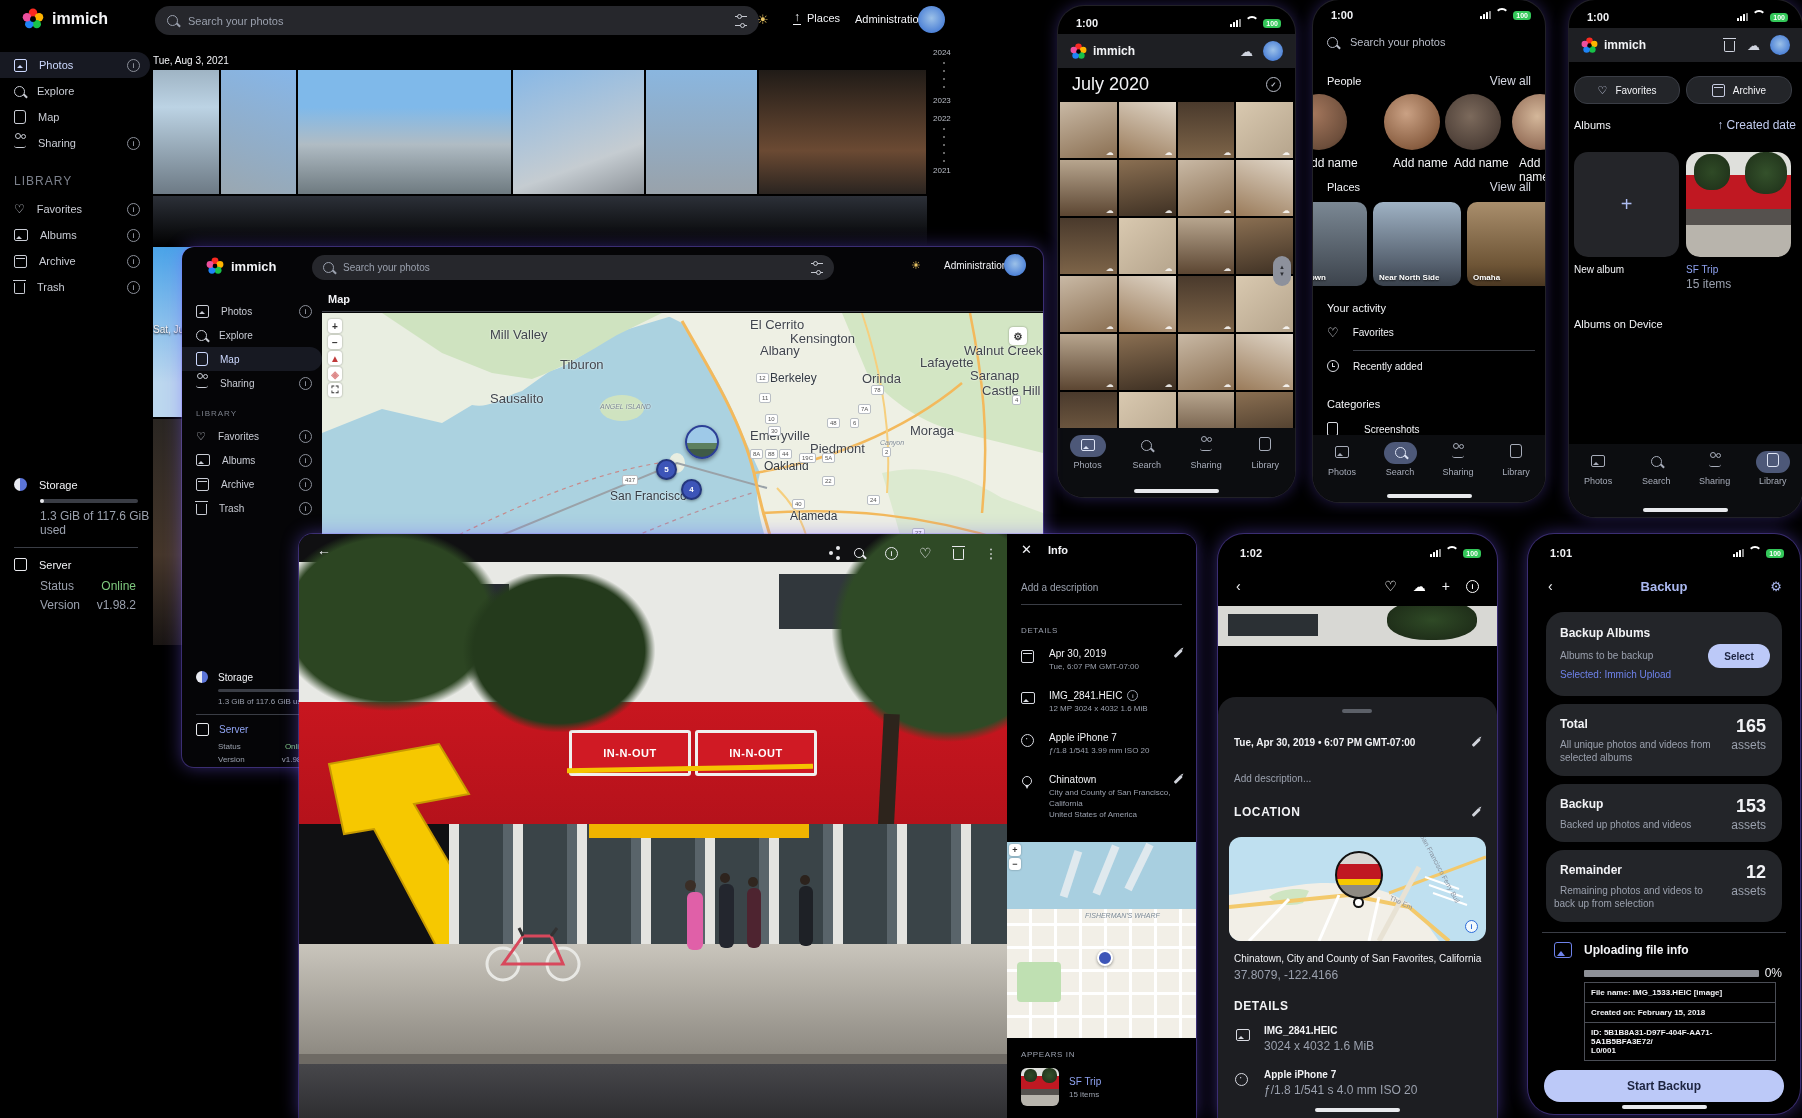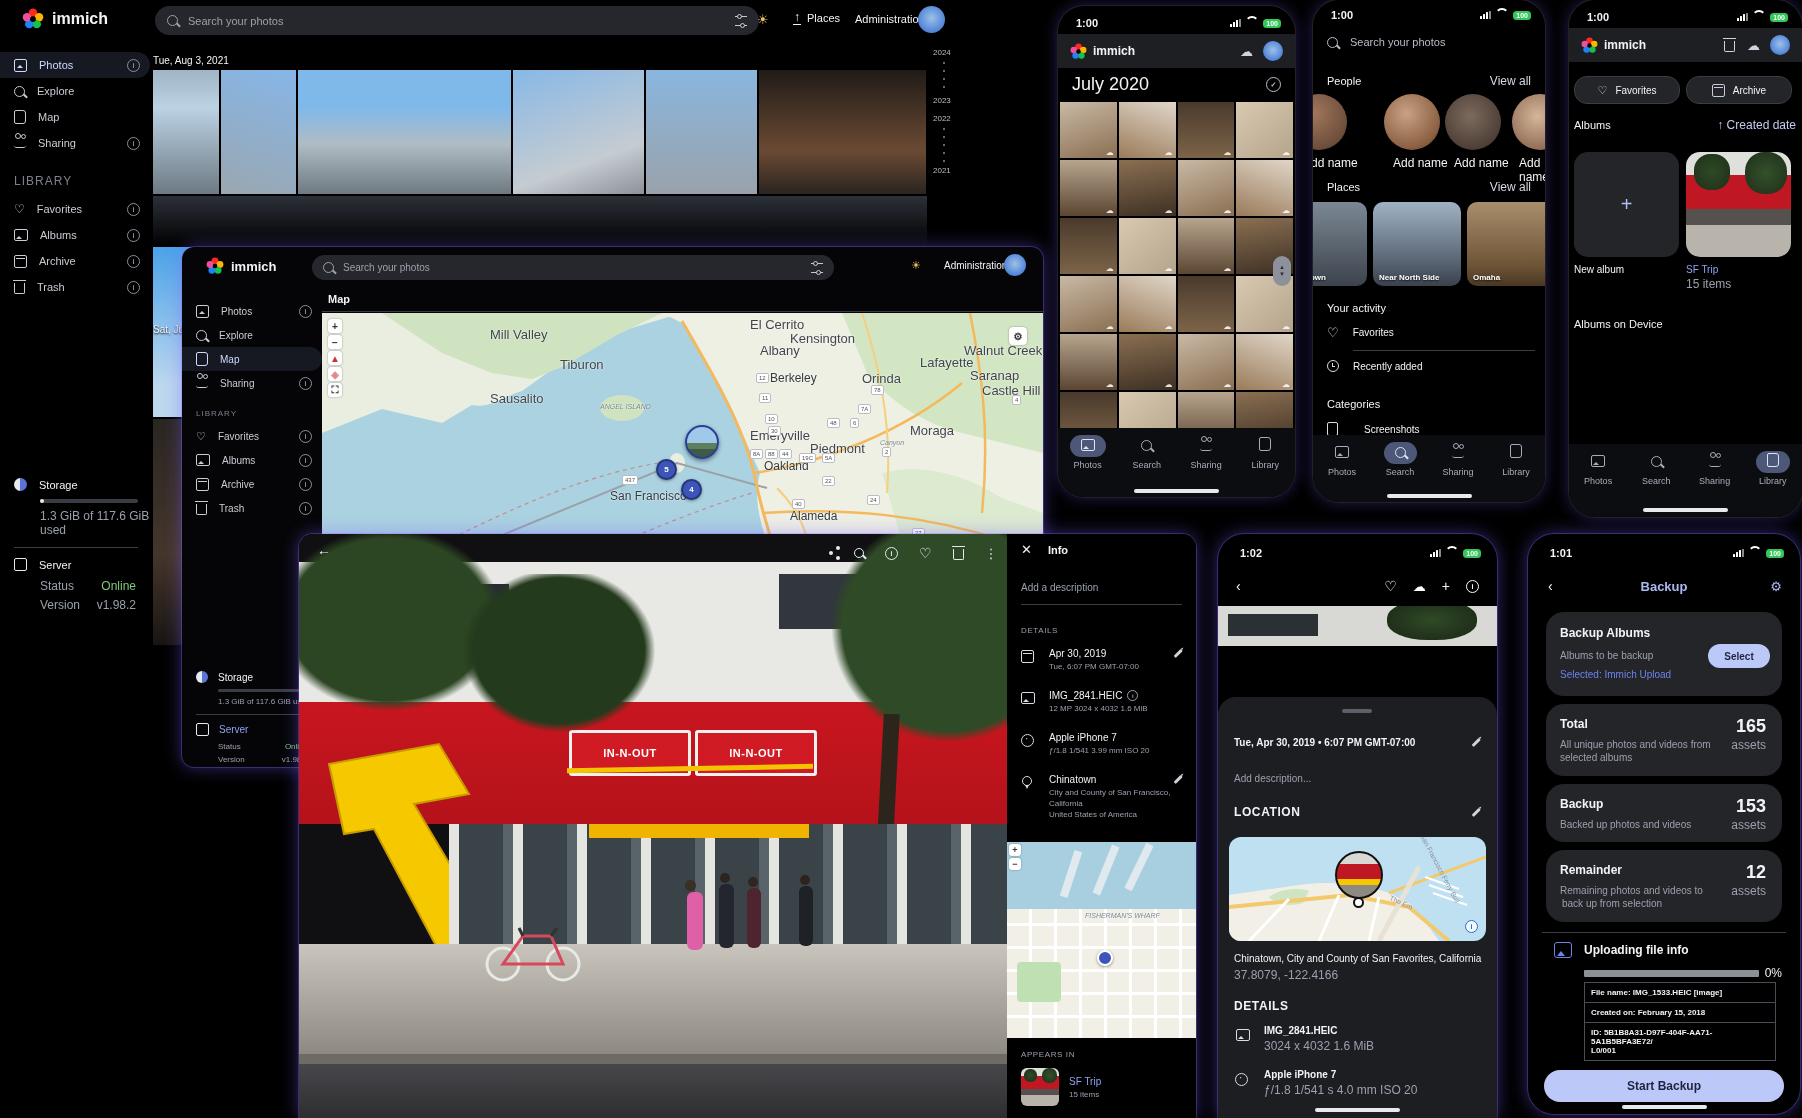--- a/index.html
+++ b/index.html
@@ -902,21 +902,21 @@
     <div class="abs card-dark" style="left:18px;top:250px;width:236px;height:58px;">
       <div class="t12 b wh" style="padding:13px 0 0 14px;">Backup</div>
       <div class="t10 dim" style="padding:8px 0 0 14px;">Backed up photos and videos</div>
       <div class="abs t18 b wh" style="right:16px;top:12px;">153</div>
       <div class="abs t9 dim" style="right:16px;top:34px;">assets</div>
     </div>
 
     <div class="abs card-dark" style="left:18px;top:316px;width:236px;height:72px;">
       <div class="t12 b wh" style="padding:13px 0 0 14px;">Remainder</div>
       <div class="t10 dim" style="padding:8px 0 0 14px;">Remaining photos and videos to</div>
-      <div class="t10 dim" style="padding:2px 0 0 16px;">back up from selection</div>
+      <div class="t10 dim" style="padding:2px 0 0 8px;">back up from selection</div>
       <div class="abs t18 b wh" style="right:16px;top:12px;">12</div>
       <div class="abs t9 dim" style="right:16px;top:34px;">assets</div>
     </div>
     <div class="divider" style="position:absolute;left:14px;right:14px;top:398px;"></div>
 
     <div class="abs flex" style="left:26px;top:408px;gap:12px;">
       <span style="width:16px;height:14px;border:1.6px solid #6e82ea;border-radius:3px;position:relative;">
         <span style="position:absolute;left:2px;bottom:1px;border-left:4px solid transparent;border-right:4px solid transparent;border-bottom:5px solid #6e82ea;"></span>
       </span>
       <span class="t12 b wh">Uploading file info</span>

